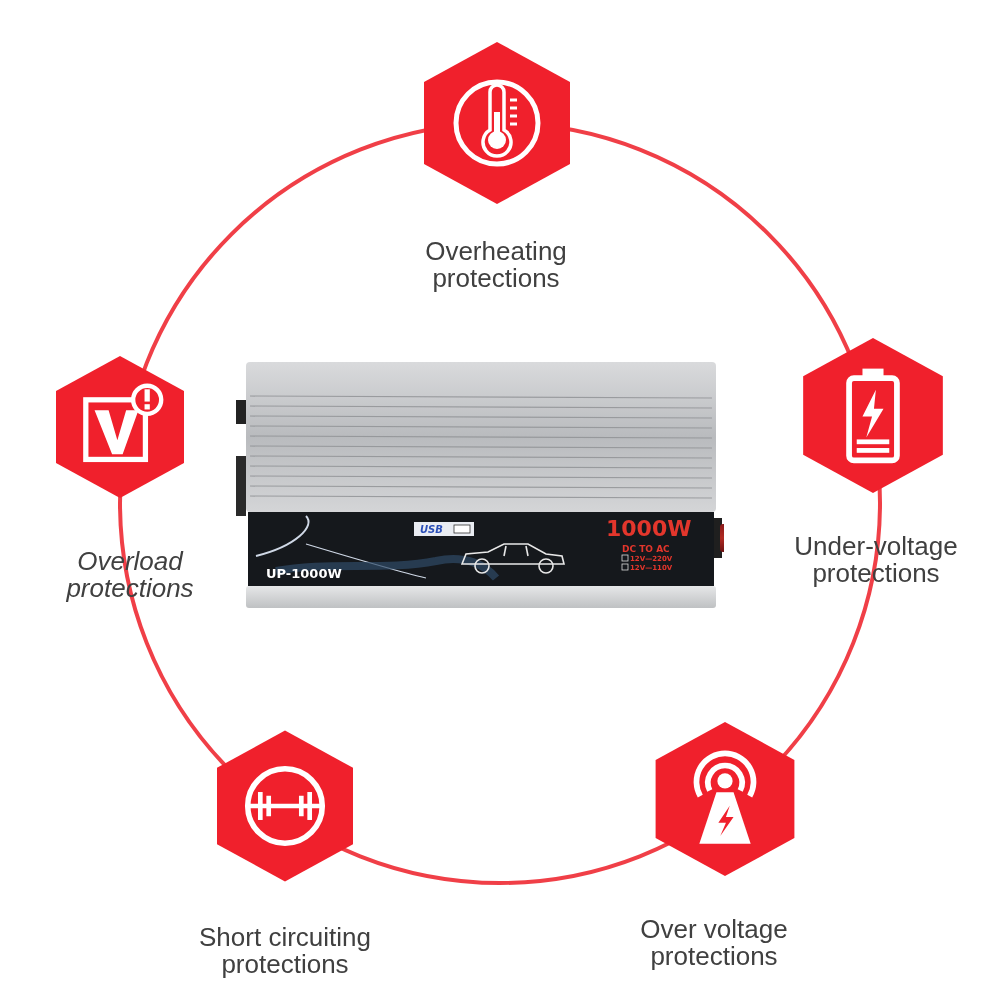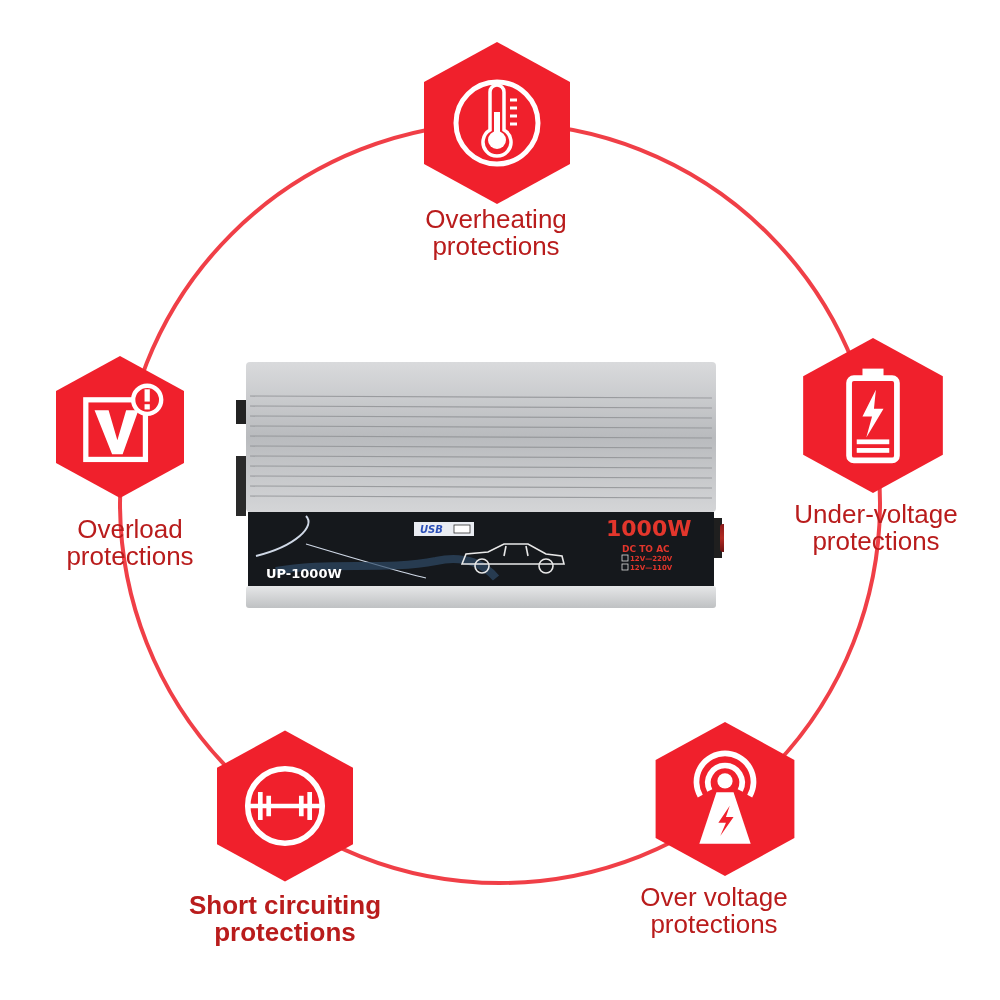--- a/index.html
+++ b/index.html
@@ -1,20 +1,20 @@
 <!DOCTYPE html>
 <html><head>
   <meta charset="utf-8">
   <style>
     html, body { margin: 0; padding: 0; background: #ffffff; }
     body { width: 1000px; height: 1000px; position: relative; overflow: hidden; font-family: "Liberation Sans", sans-serif; }
     .ring { position: absolute; left: 0; top: 0; width: 1000px; height: 1000px; }
     .hex { position: absolute; width: 146px; height: 162px; }
     .hex svg { width: 100%; height: 100%; display: block; }
-    .label { position: absolute; width: 260px; text-align: center; font-size: 26px; line-height: 27px; color: #b91c1c; }
+    .label { position: absolute; width: 260px; text-align: center; font-size: 26px; line-height: 27px; color: #404040; margin-top: 32px; }
     .product { position: absolute; left: 236px; top: 356px; width: 488px; height: 256px; text-align: center; }
     .product svg { width: 100%; height: 100%; display: block; }
     .brand-text { font-family: "DejaVu Sans", sans-serif; font-weight: bold; }
   </style>
 </head>
 <body>
 
 <svg class="ring" viewBox="0 0 1000 1000">
   <circle cx="500" cy="503" r="380" fill="none" stroke="#ee2a33" stroke-width="4" opacity="0.9"></circle>
 </svg>
@@ -116,21 +116,21 @@
     <polygon points="73,0 146,40 146,122 73,162 0,122 0,40" fill="#f0202c"></polygon>
     <g>
       <rect x="34" y="50" width="68" height="68" fill="none" stroke="#fff" stroke-width="6"></rect>
       <path d="M44 62 L60 62 L70 96 L80 62 L94 62 L76 112 L64 112 Z" fill="#fff"></path>
       <circle cx="104" cy="50" r="16" fill="#f0202c" stroke="#fff" stroke-width="5"></circle>
       <rect x="101" y="38" width="6" height="14" fill="#fff"></rect>
       <rect x="101" y="55" width="6" height="6" fill="#fff"></rect>
     </g>
   </svg>
 </div>
-<div class="label" style="left:0px; top:516px;">
+<div class="label" style="left:0px; top:516px;font-style:italic;">
   <div>Overload</div>
   <div>protections</div>
 </div>
 
 <div class="hex" style="left:803px; top:338px; width:140px; height:155px;">
   <svg viewBox="0 0 146 162">
     <polygon points="73,0 146,40 146,122 73,162 0,122 0,40" fill="#f0202c"></polygon>
     <g>
       <rect x="62" y="32" width="22" height="10" fill="#fff"></rect>
       <rect x="48" y="42" width="50" height="86" rx="5" fill="none" stroke="#fff" stroke-width="6"></rect>
@@ -151,21 +151,21 @@
     <g>
       <circle cx="73" cy="81" r="40" fill="none" stroke="#fff" stroke-width="6"></circle>
       <line x1="33" y1="81" x2="113" y2="81" stroke="#fff" stroke-width="5"></line>
       <rect x="44" y="66" width="5" height="30" fill="#fff"></rect>
       <rect x="53" y="70" width="5" height="22" fill="#fff"></rect>
       <rect x="88" y="70" width="5" height="22" fill="#fff"></rect>
       <rect x="97" y="66" width="5" height="30" fill="#fff"></rect>
     </g>
   </svg>
 </div>
-<div class="label" style="left:155px; top:892px;font-weight:bold;">
+<div class="label" style="left:155px; top:892px;">
   <div>Short circuiting</div>
   <div>protections</div>
 </div>
 
 <div class="hex" style="left:655px; top:722px; width:140px; height:154px;">
   <svg viewBox="0 0 146 162">
     <polygon points="73,0 146,40 146,122 73,162 0,122 0,40" fill="#f0202c"></polygon>
     <g>
       <path d="M47 78 A30 30 0 1 1 99 78" fill="none" stroke="#fff" stroke-width="6"></path>
       <path d="M57 72 A18 18 0 1 1 89 72" fill="none" stroke="#fff" stroke-width="6"></path>

